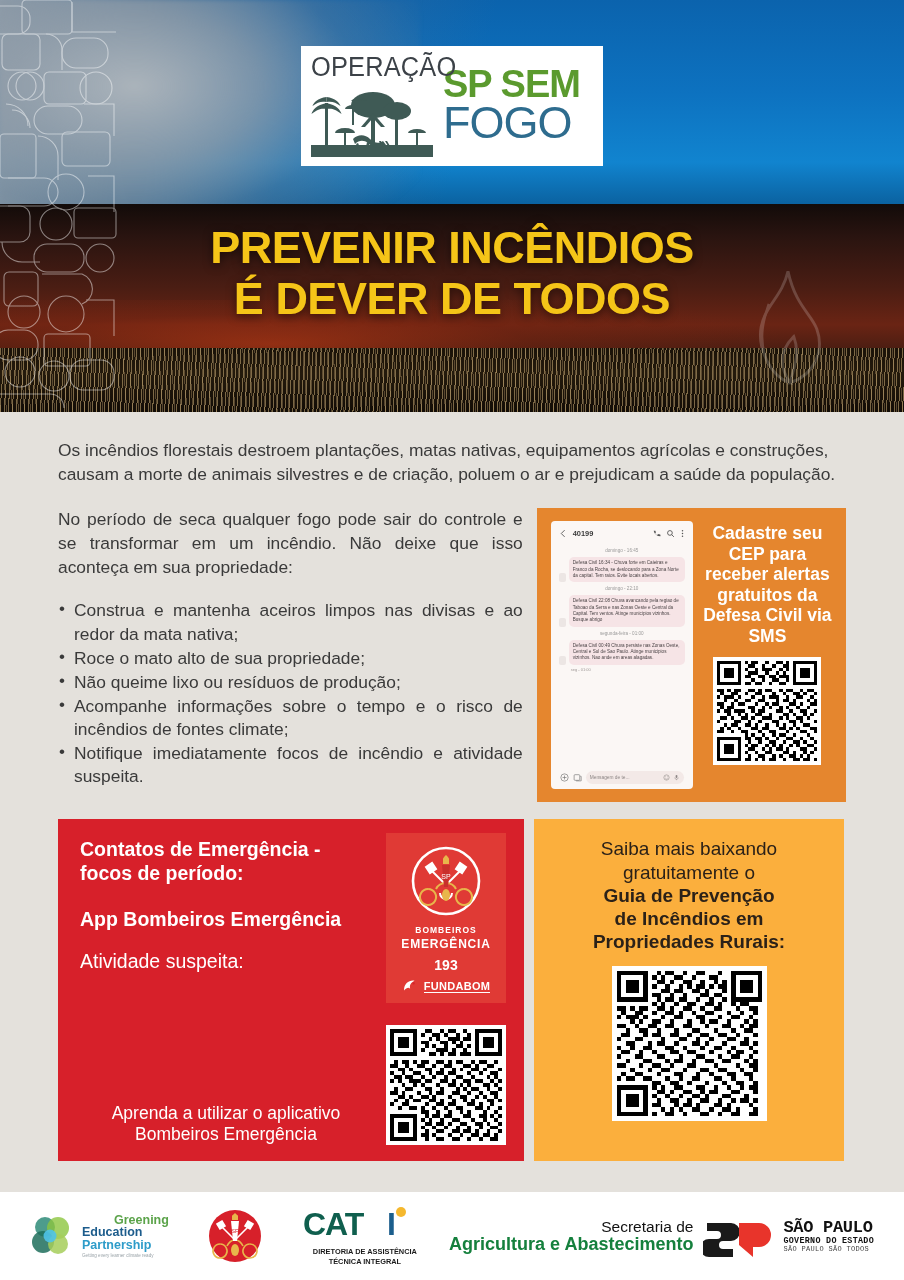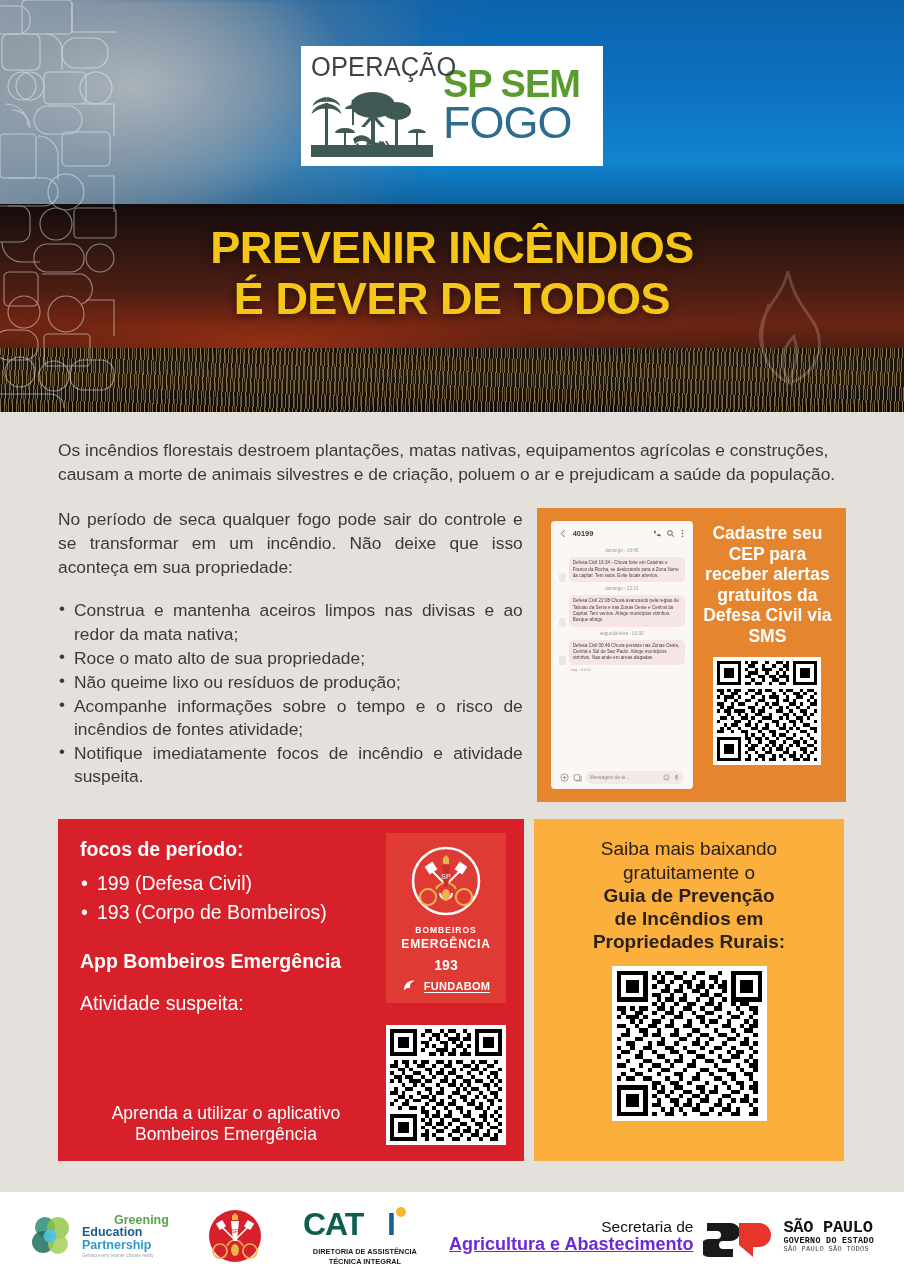--- a/index.html
+++ b/index.html
@@ -180,21 +180,21 @@
   .f-item { display: flex; align-items: center; }
   .gep-txt { margin-left: 6px; line-height: 1.02; }
   .gep-g { color: #5BA34A; font-size: 12.5px; font-weight: 700; margin-left: 32px; }
   .gep-e { color: #1C5C8C; font-size: 12.5px; font-weight: 700; }
   .gep-p { color: #2E9CC9; font-size: 12.5px; font-weight: 700; }
   .gep-tag { color: #9aa3a8; font-size: 4.6px; margin-top: 2px; }
   .cati-wrap { text-align: center; }
   .cati-sub { color: #1b1b1b; font-size: 7.4px; font-weight: 700; line-height: 1.25; margin-top: 1px; }
   .sec-wrap { text-align: right; line-height: 1.1; }
   .sec-1 { color: #111; font-size: 15.5px; }
-  .sec-2 { color: #6d28d9; font-size: 18px; font-weight: 700; text-decoration: underline; }
+  .sec-2 { color: #15803d; font-size: 18px; font-weight: 700; }
   .sp-wrap { margin-left: 8px; line-height: 1.05; font-family: Liberation Mono, monospace; }
   .sp-1 { color: #111; font-size: 17px; font-weight: 700; letter-spacing: -.3px; }
   .sp-2 { color: #111; font-size: 8.4px; font-weight: 700; letter-spacing: .3px; }
   .sp-3 { color: #444; font-size: 7px; letter-spacing: .3px; }
   .spacer { flex: 1; }
 </style>
 </head>
 <body>
 
 <div class="poster">
@@ -302,21 +302,21 @@
   <div class="content">
     <p class="para intro">Os incêndios florestais destroem plantações, matas nativas, equipamentos agrícolas e construções, causam a morte de animais silvestres e de criação, poluem o ar e prejudicam a saúde da população.</p>
 
     <div class="mid-row">
       <div class="mid-left">
         <p class="para justify" style="margin-top:0">No período de seca qualquer fogo pode sair do controle e se transformar em um incêndio. Não deixe que isso aconteça em sua propriedade:</p>
         <ul class="bullets">
           <li>Construa e mantenha aceiros limpos nas divisas e ao redor da mata nativa;</li>
           <li>Roce o mato alto de sua propriedade;</li>
           <li>Não queime lixo ou resíduos de produção;</li>
-          <li>Acompanhe informações sobre o tempo e o risco de incêndios de fontes atividade;</li>
+          <li>Acompanhe informações sobre o tempo e o risco de incêndios de fontes climate;</li>
           <li>Notifique imediatamente focos de incêndio e atividade suspeita.</li>
         </ul>
       </div>
 
       <div class="sms-box">
         <div class="phone">
           <div class="ph-top">
             <svg class="ph-ico" viewBox="0 0 16 16">
                 <path d="M10 2 L4 8 L10 14" fill="none" stroke="#555" stroke-width="1.6"></path>
               </svg>
@@ -607,26 +607,23 @@
           </svg>
         </div>
       </div>
     </div>
   </div>
 
   <div class="bottom-row">
 
     <div class="red-box">
       <div class="red-title">
+        <div>Contatos de Emergência -</div>
         <div>focos de período:</div>
       </div>
-      <ul class="red-list">
-        <li>199 (Defesa Civil)</li>
-        <li>193 (Corpo de Bombeiros)</li>
-      </ul>
       <div class="red-app">App Bombeiros Emergência</div>
       <div class="red-sub">Atividade suspeita:</div>
       <div class="red-foot">
         <div>Aprenda a utilizar o aplicativo</div>
         <div>Bombeiros Emergência</div>
       </div>
 
       <div class="cbmsp-card">
         <svg width="72" height="72" viewBox="0 0 72 72">
           <circle cx="36" cy="36" r="33" fill="none" stroke="#ffffff" stroke-width="2.6"></circle>

